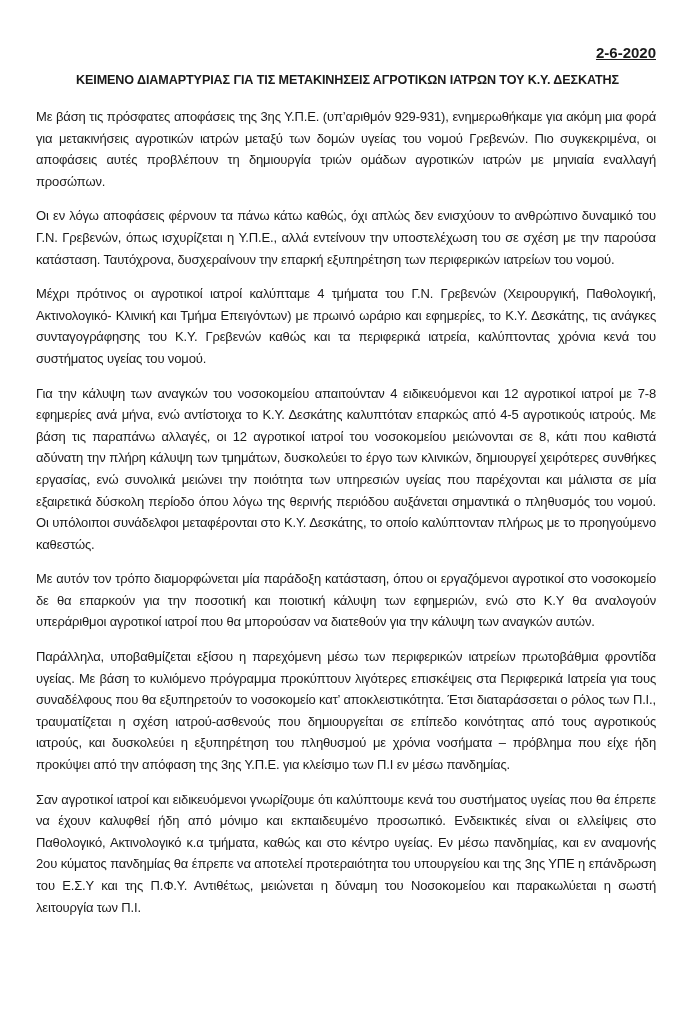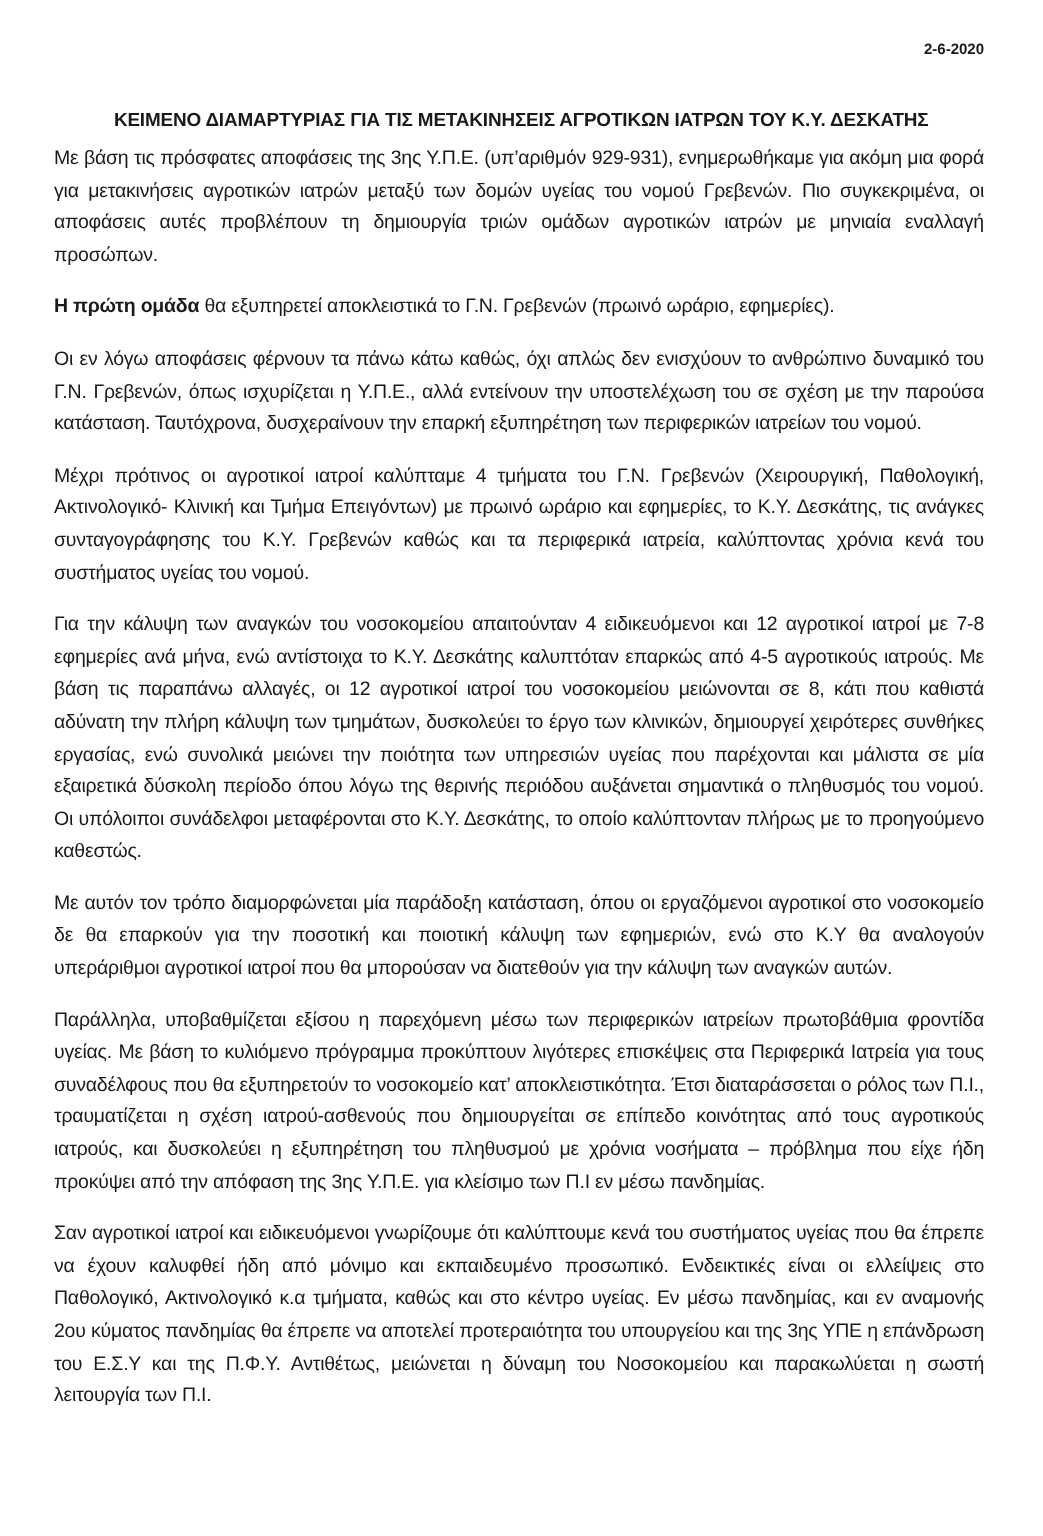--- a/index.html
+++ b/index.html
@@ -2,44 +2,43 @@
 <html><head>
 <meta charset="utf-8">
 <style>
   html, body { margin: 0; padding: 0; background: #ffffff; }
   body {
     width: 695px; height: 1024px; overflow: hidden; position: relative;
     font-family: "Liberation Sans", "DejaVu Sans", sans-serif;
     color: #1a1a1a;
   }
   .date {
-    position: absolute; right: 39px; top: 28px;
-    font-weight: bold; font-size: 10px; letter-spacing: 0;
+    position: absolute; right: 39px; top: 44px;
+    font-weight: bold; font-size: 15px; letter-spacing: 0; text-decoration: underline;
   }
   .title {
     position: absolute; left: 0; width: 695px; top: 73px;
     text-align: center; font-weight: bold; font-size: 12.6px;
     letter-spacing: -0.1px;
   }
   .body { position: absolute; left: 36px; top: 94px; width: 620px; }
   p {
-    margin: 0 0 13px 0; font-size: 13px; line-height: 21.6px;
+    margin: 12px 0 13px 0; font-size: 13px; line-height: 21.6px;
     text-align: justify; letter-spacing: -0.15px;
   }
   b { font-weight: bold; }
 </style>
 </head>
 <body>
 
 <div class="date">2-6-2020</div>
 <div class="title">ΚΕΙΜΕΝΟ ΔΙΑΜΑΡΤΥΡΙΑΣ ΓΙΑ ΤΙΣ ΜΕΤΑΚΙΝΗΣΕΙΣ ΑΓΡΟΤΙΚΩΝ ΙΑΤΡΩΝ ΤΟΥ Κ.Υ. ΔΕΣΚΑΤΗΣ</div>
 
 <div class="body">
   <p>Με βάση τις πρόσφατες αποφάσεις της  3ης Υ.Π.Ε. (υπ’αριθμόν 929-931), ενημερωθήκαμε για ακόμη μια φορά για μετακινήσεις αγροτικών ιατρών μεταξύ των δομών υγείας του νομού Γρεβενών. Πιο συγκεκριμένα, οι αποφάσεις αυτές προβλέπουν τη δημιουργία τριών ομάδων αγροτικών ιατρών με μηνιαία εναλλαγή προσώπων.</p>
-  <p><b>Η πρώτη ομάδα</b><span> θα εξυπηρετεί αποκλειστικά το Γ.Ν. Γρεβενών (πρωινό ωράριο, εφημερίες).</span></p>
   <p>Οι εν λόγω αποφάσεις φέρνουν τα πάνω κάτω καθώς, όχι απλώς δεν ενισχύουν το ανθρώπινο δυναμικό του Γ.Ν. Γρεβενών, όπως ισχυρίζεται η Υ.Π.Ε., αλλά εντείνουν την υποστελέχωση του σε σχέση με την παρούσα κατάσταση. Ταυτόχρονα, δυσχεραίνουν την επαρκή εξυπηρέτηση των περιφερικών ιατρείων του νομού.</p>
   <p>Μέχρι πρότινος οι αγροτικοί ιατροί καλύπταμε 4 τμήματα του Γ.Ν. Γρεβενών (Χειρουργική, Παθολογική, Ακτινολογικό- Κλινική και Τμήμα Επειγόντων) με πρωινό ωράριο και εφημερίες, το Κ.Υ. Δεσκάτης, τις ανάγκες συνταγογράφησης του Κ.Υ. Γρεβενών καθώς και τα περιφερικά ιατρεία, καλύπτοντας χρόνια κενά του συστήματος υγείας του νομού.</p>
   <p>Για την κάλυψη των αναγκών του νοσοκομείου απαιτούνταν 4 ειδικευόμενοι και 12 αγροτικοί ιατροί με 7-8 εφημερίες ανά μήνα, ενώ αντίστοιχα το Κ.Υ. Δεσκάτης καλυπτόταν επαρκώς από 4-5 αγροτικούς ιατρούς. Με βάση τις παραπάνω αλλαγές, οι 12 αγροτικοί ιατροί του νοσοκομείου μειώνονται σε 8, κάτι που καθιστά αδύνατη την πλήρη κάλυψη των τμημάτων, δυσκολεύει το έργο των κλινικών, δημιουργεί χειρότερες συνθήκες εργασίας, ενώ συνολικά μειώνει την ποιότητα των υπηρεσιών υγείας που παρέχονται και μάλιστα σε μία εξαιρετικά δύσκολη περίοδο όπου λόγω της θερινής περιόδου αυξάνεται σημαντικά ο πληθυσμός του νομού. Οι υπόλοιποι συνάδελφοι μεταφέρονται στο Κ.Υ. Δεσκάτης, το οποίο καλύπτονταν πλήρως με το προηγούμενο καθεστώς.</p>
   <p>Με αυτόν τον τρόπο διαμορφώνεται μία παράδοξη κατάσταση, όπου οι εργαζόμενοι αγροτικοί στο νοσοκομείο δε θα επαρκούν για την ποσοτική και ποιοτική κάλυψη των εφημεριών, ενώ στο Κ.Υ θα αναλογούν υπεράριθμοι αγροτικοί ιατροί που θα μπορούσαν να διατεθούν για την κάλυψη των αναγκών αυτών.</p>
   <p>Παράλληλα, υποβαθμίζεται εξίσου η παρεχόμενη μέσω των περιφερικών ιατρείων πρωτοβάθμια φροντίδα υγείας. Με βάση το κυλιόμενο πρόγραμμα προκύπτουν λιγότερες επισκέψεις στα Περιφερικά Ιατρεία για τους συναδέλφους που θα εξυπηρετούν το νοσοκομείο κατ’ αποκλειστικότητα. Έτσι διαταράσσεται ο ρόλος των Π.Ι., τραυματίζεται η σχέση ιατρού-ασθενούς που δημιουργείται σε επίπεδο κοινότητας από τους αγροτικούς ιατρούς, και δυσκολεύει η εξυπηρέτηση του πληθυσμού με χρόνια νοσήματα – πρόβλημα που είχε ήδη προκύψει από την απόφαση της 3ης Υ.Π.Ε. για κλείσιμο των Π.Ι εν μέσω πανδημίας.</p>
   <p>Σαν αγροτικοί ιατροί και ειδικευόμενοι γνωρίζουμε ότι καλύπτουμε κενά του συστήματος υγείας που θα έπρεπε να έχουν καλυφθεί ήδη από μόνιμο και εκπαιδευμένο προσωπικό. Ενδεικτικές είναι οι ελλείψεις στο Παθολογικό, Ακτινολογικό κ.α τμήματα, καθώς και στο κέντρο υγείας. Εν μέσω πανδημίας, και εν αναμονής 2ου κύματος πανδημίας   θα έπρεπε να αποτελεί προτεραιότητα του υπουργείου και της 3ης ΥΠΕ η επάνδρωση του Ε.Σ.Υ και της Π.Φ.Υ. Αντιθέτως, μειώνεται η δύναμη του Νοσοκομείου και παρακωλύεται η σωστή λειτουργία των Π.Ι.</p>
 
 </div>
 
 </body></html>

